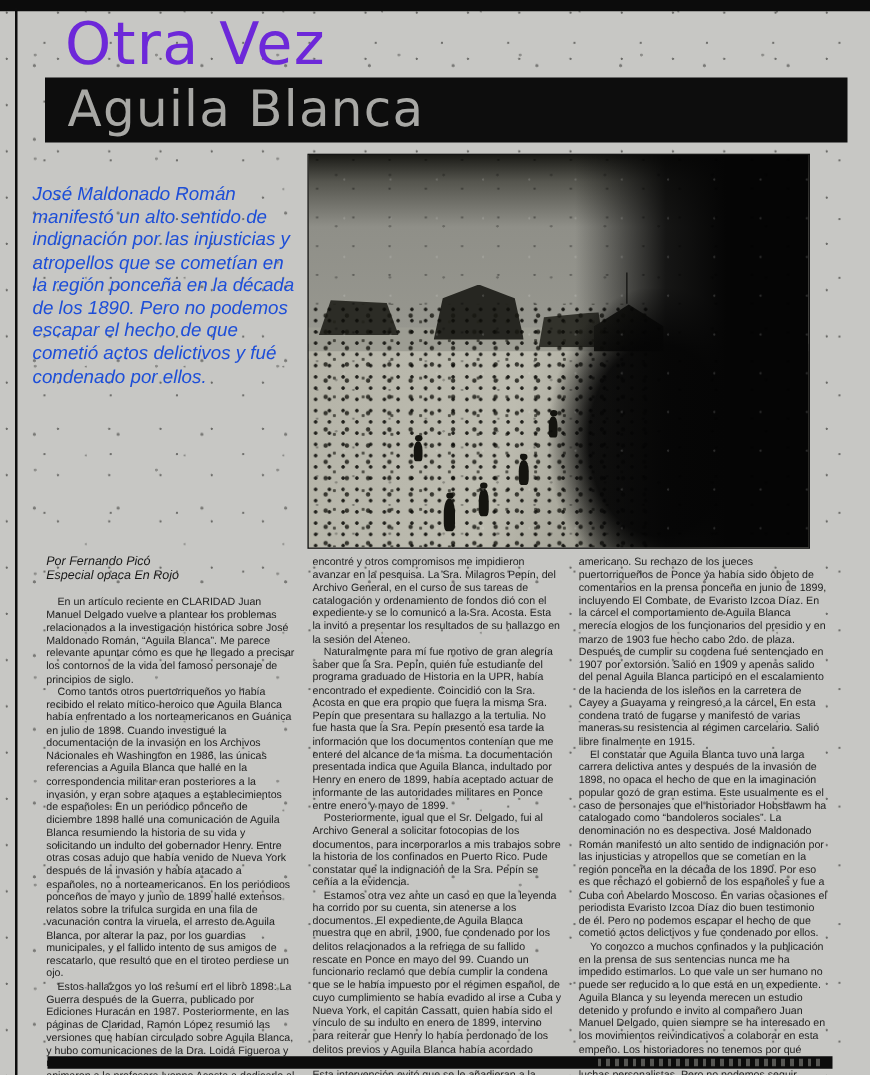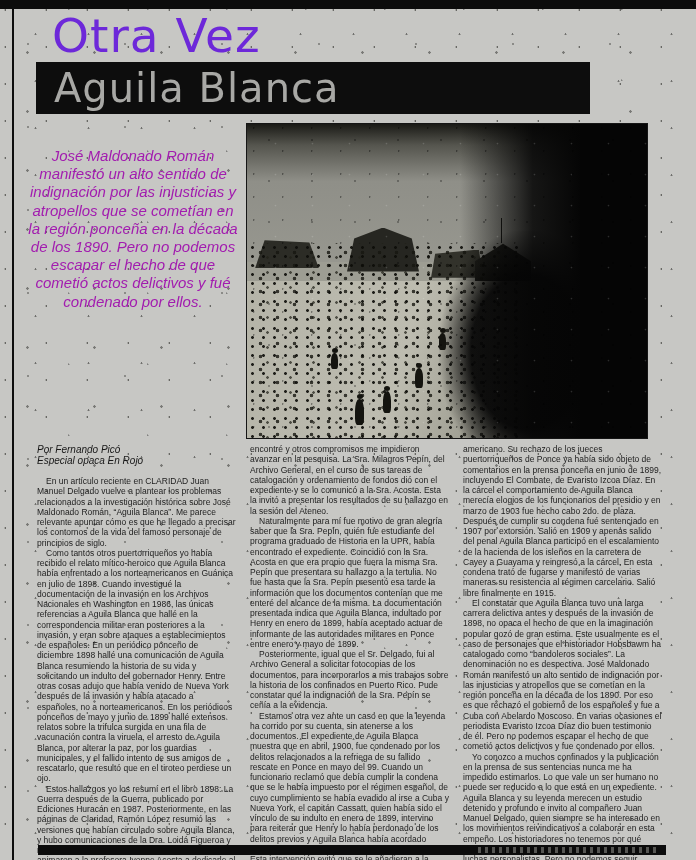--- a/index.html
+++ b/index.html
@@ -19,32 +19,32 @@
   .abs{position:absolute;}
   .top-bar{left:0;top:0;width:696px;height:9px;background:#0c0c0c;}
   .left-rule{left:12px;top:6px;width:2px;height:854px;background:#0d0d0d;}
 
   .overline-title{
     left:52px;top:8px;width:400px;
     font-size:47px;letter-spacing:1px;color:#6d28d9;
     font-family:"DejaVu Sans","Liberation Sans",sans-serif;font-weight:400;
   }
   .banner{
-    left:36px;top:62px;width:554px;height:52px;background:#0d0d0d;
+    left:36px;top:62px;width:642px;height:52px;background:#0d0d0d;
     display:flex;align-items:center;
   }
   .banner span{
     padding-left:18px;font-size:40px;letter-spacing:1px;color:#a8a8a5;
     font-family:"DejaVu Sans","Liberation Sans",sans-serif;font-weight:400;
   }
 
   .pullquote{
     left:26px;top:147px;width:214px;height:292px;
-    text-align:center;font-style:italic;font-size:15px;line-height:18.2px;
-    color:#a21caf;font-weight:500;
+    text-align:left;font-style:italic;font-size:15px;line-height:18.2px;
+    color:#1d4ed8;font-weight:500;
   }
 
   
   .photo{left:246px;top:123px;width:400px;height:314px;background:#8d8d86;
     overflow:hidden;border:1px solid #151515;}
   .ph-sky{position:absolute;left:0;top:0;width:100%;height:48%;
     background:linear-gradient(to bottom,#1a1a16 0,#55554e 14%,#8f8f88 38%,#989890 100%);}
   .ph-walls{position:absolute;left:0;top:44%;width:62%;height:8%;background:#9d9d93;}
   .ph-roof1{position:absolute;left:2%;top:37%;width:16%;height:9%;background:#2c2c26;
     clip-path:polygon(0 100%,15% 0,85% 8%,100% 100%);}

